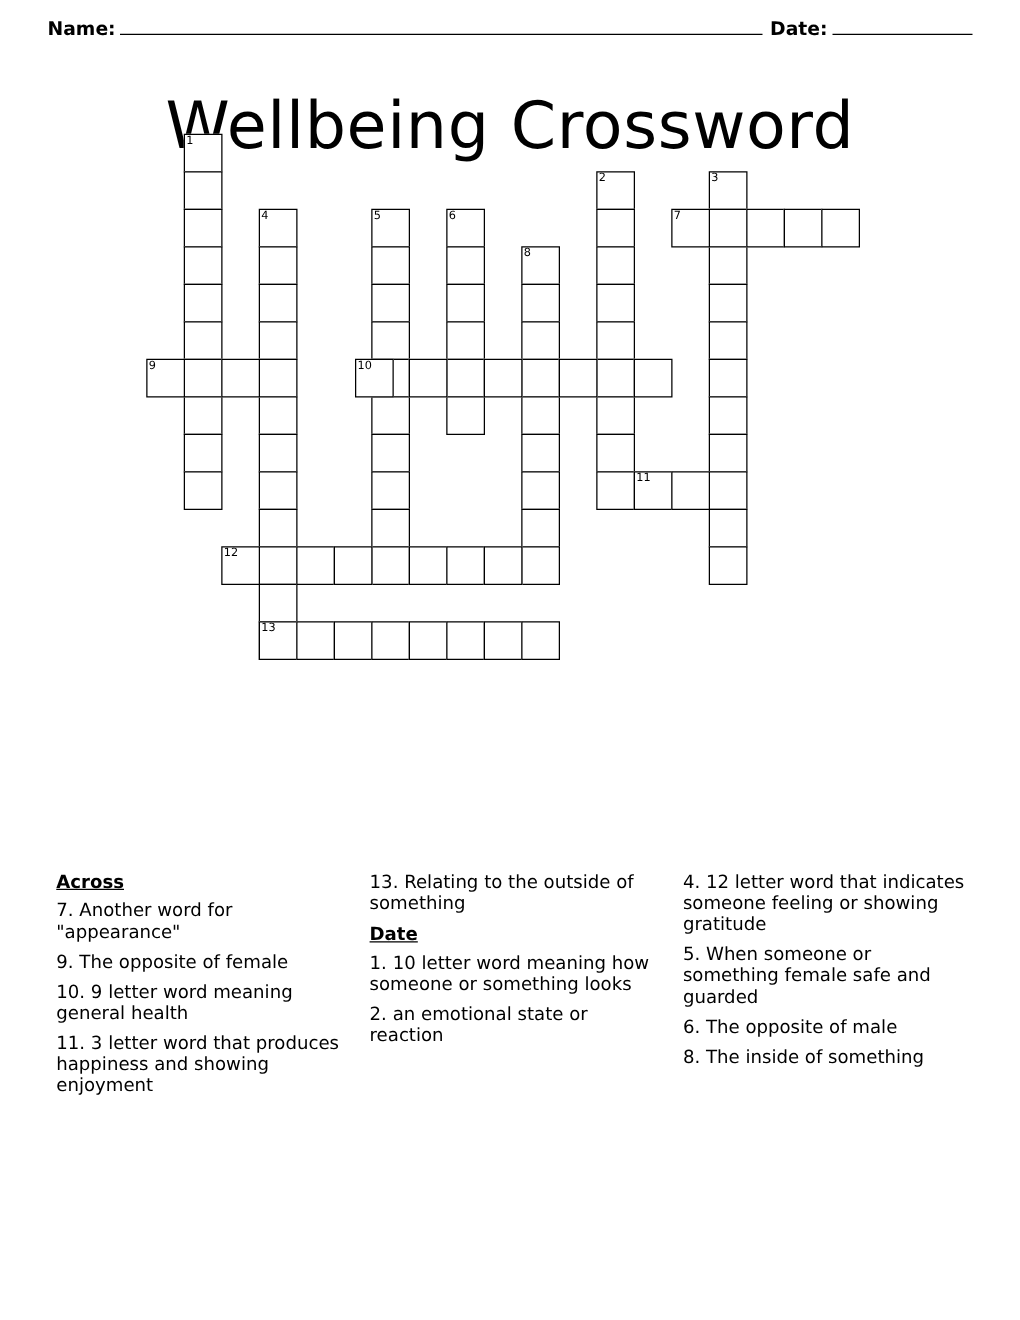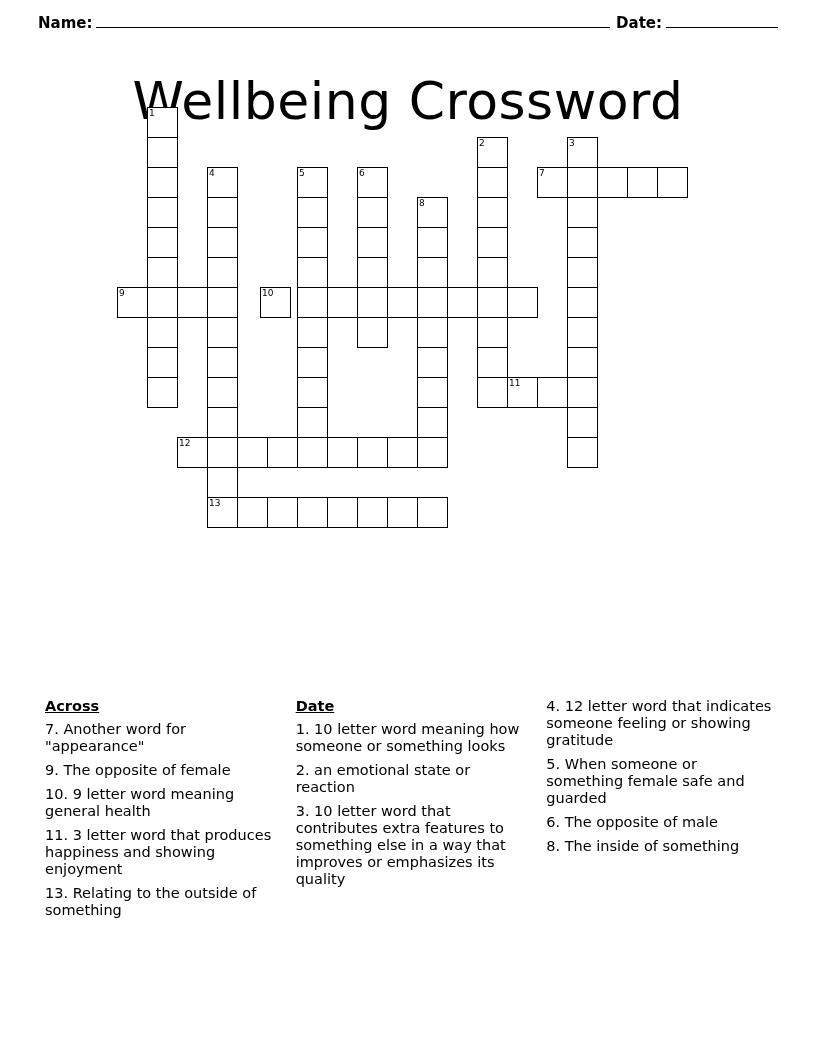--- a/index.html
+++ b/index.html
@@ -202,21 +202,21 @@
     <div class="cell" style="left: 417px; top: 287px;"></div>
     <div class="cell" style="left: 417px; top: 317px;"></div>
     <div class="cell" style="left: 417px; top: 347px;"></div>
     <div class="cell" style="left: 417px; top: 377px;"></div>
     <div class="cell" style="left: 417px; top: 407px;"></div>
     <div class="cell" style="left: 417px; top: 437px;"></div>
     <div class="cell" style="left: 117px; top: 287px;">
       <span class="num">9</span>
     </div>
     <div class="cell" style="left: 177px; top: 287px;"></div>
-    <div class="cell" style="left: 260px; top: 287px;">
+    <div class="cell" style="left: 284px; top: 287px;">
       <span class="num">10</span>
     </div>
     <div class="cell" style="left: 327px; top: 287px;"></div>
     <div class="cell" style="left: 387px; top: 287px;"></div>
     <div class="cell" style="left: 447px; top: 287px;"></div>
     <div class="cell" style="left: 507px; top: 287px;"></div>
     <div class="cell" style="left: 507px; top: 377px;">
       <span class="num">11</span>
     </div>
     <div class="cell" style="left: 537px; top: 377px;"></div>
@@ -246,19 +246,18 @@
       <p class="clue"><b>7.</b><span> Another word for "appearance"</span></p>
       <p class="clue"><b>9.</b><span> The opposite of female</span></p>
       <p class="clue"><b>10.</b><span> 9 letter word meaning general health</span></p>
       <p class="clue"><b>11.</b><span> 3 letter word that produces happiness and showing enjoyment</span></p>
       <p class="clue"><b>13.</b><span> Relating to the outside of something</span></p>
     </div>
   <div class="clue-heading down">Date</div>
   <div id="down-list">
       <p class="clue"><b>1.</b><span> 10 letter word meaning how someone or something looks</span></p>
       <p class="clue"><b>2.</b><span> an emotional state or reaction</span></p>
-      <p class="clue"><b>3.</b><span> 10 letter word that contributes extra features to something else in a way that improves or emphasizes its quality</span></p>
       <p class="clue"><b>4.</b><span> 12 letter word that indicates someone feeling or showing gratitude</span></p>
       <p class="clue"><b>5.</b><span> When someone or something female safe and guarded</span></p>
       <p class="clue"><b>6.</b><span> The opposite of male</span></p>
       <p class="clue"><b>8.</b><span> The inside of something</span></p>
     </div>
 </div>
 
 </body></html>

